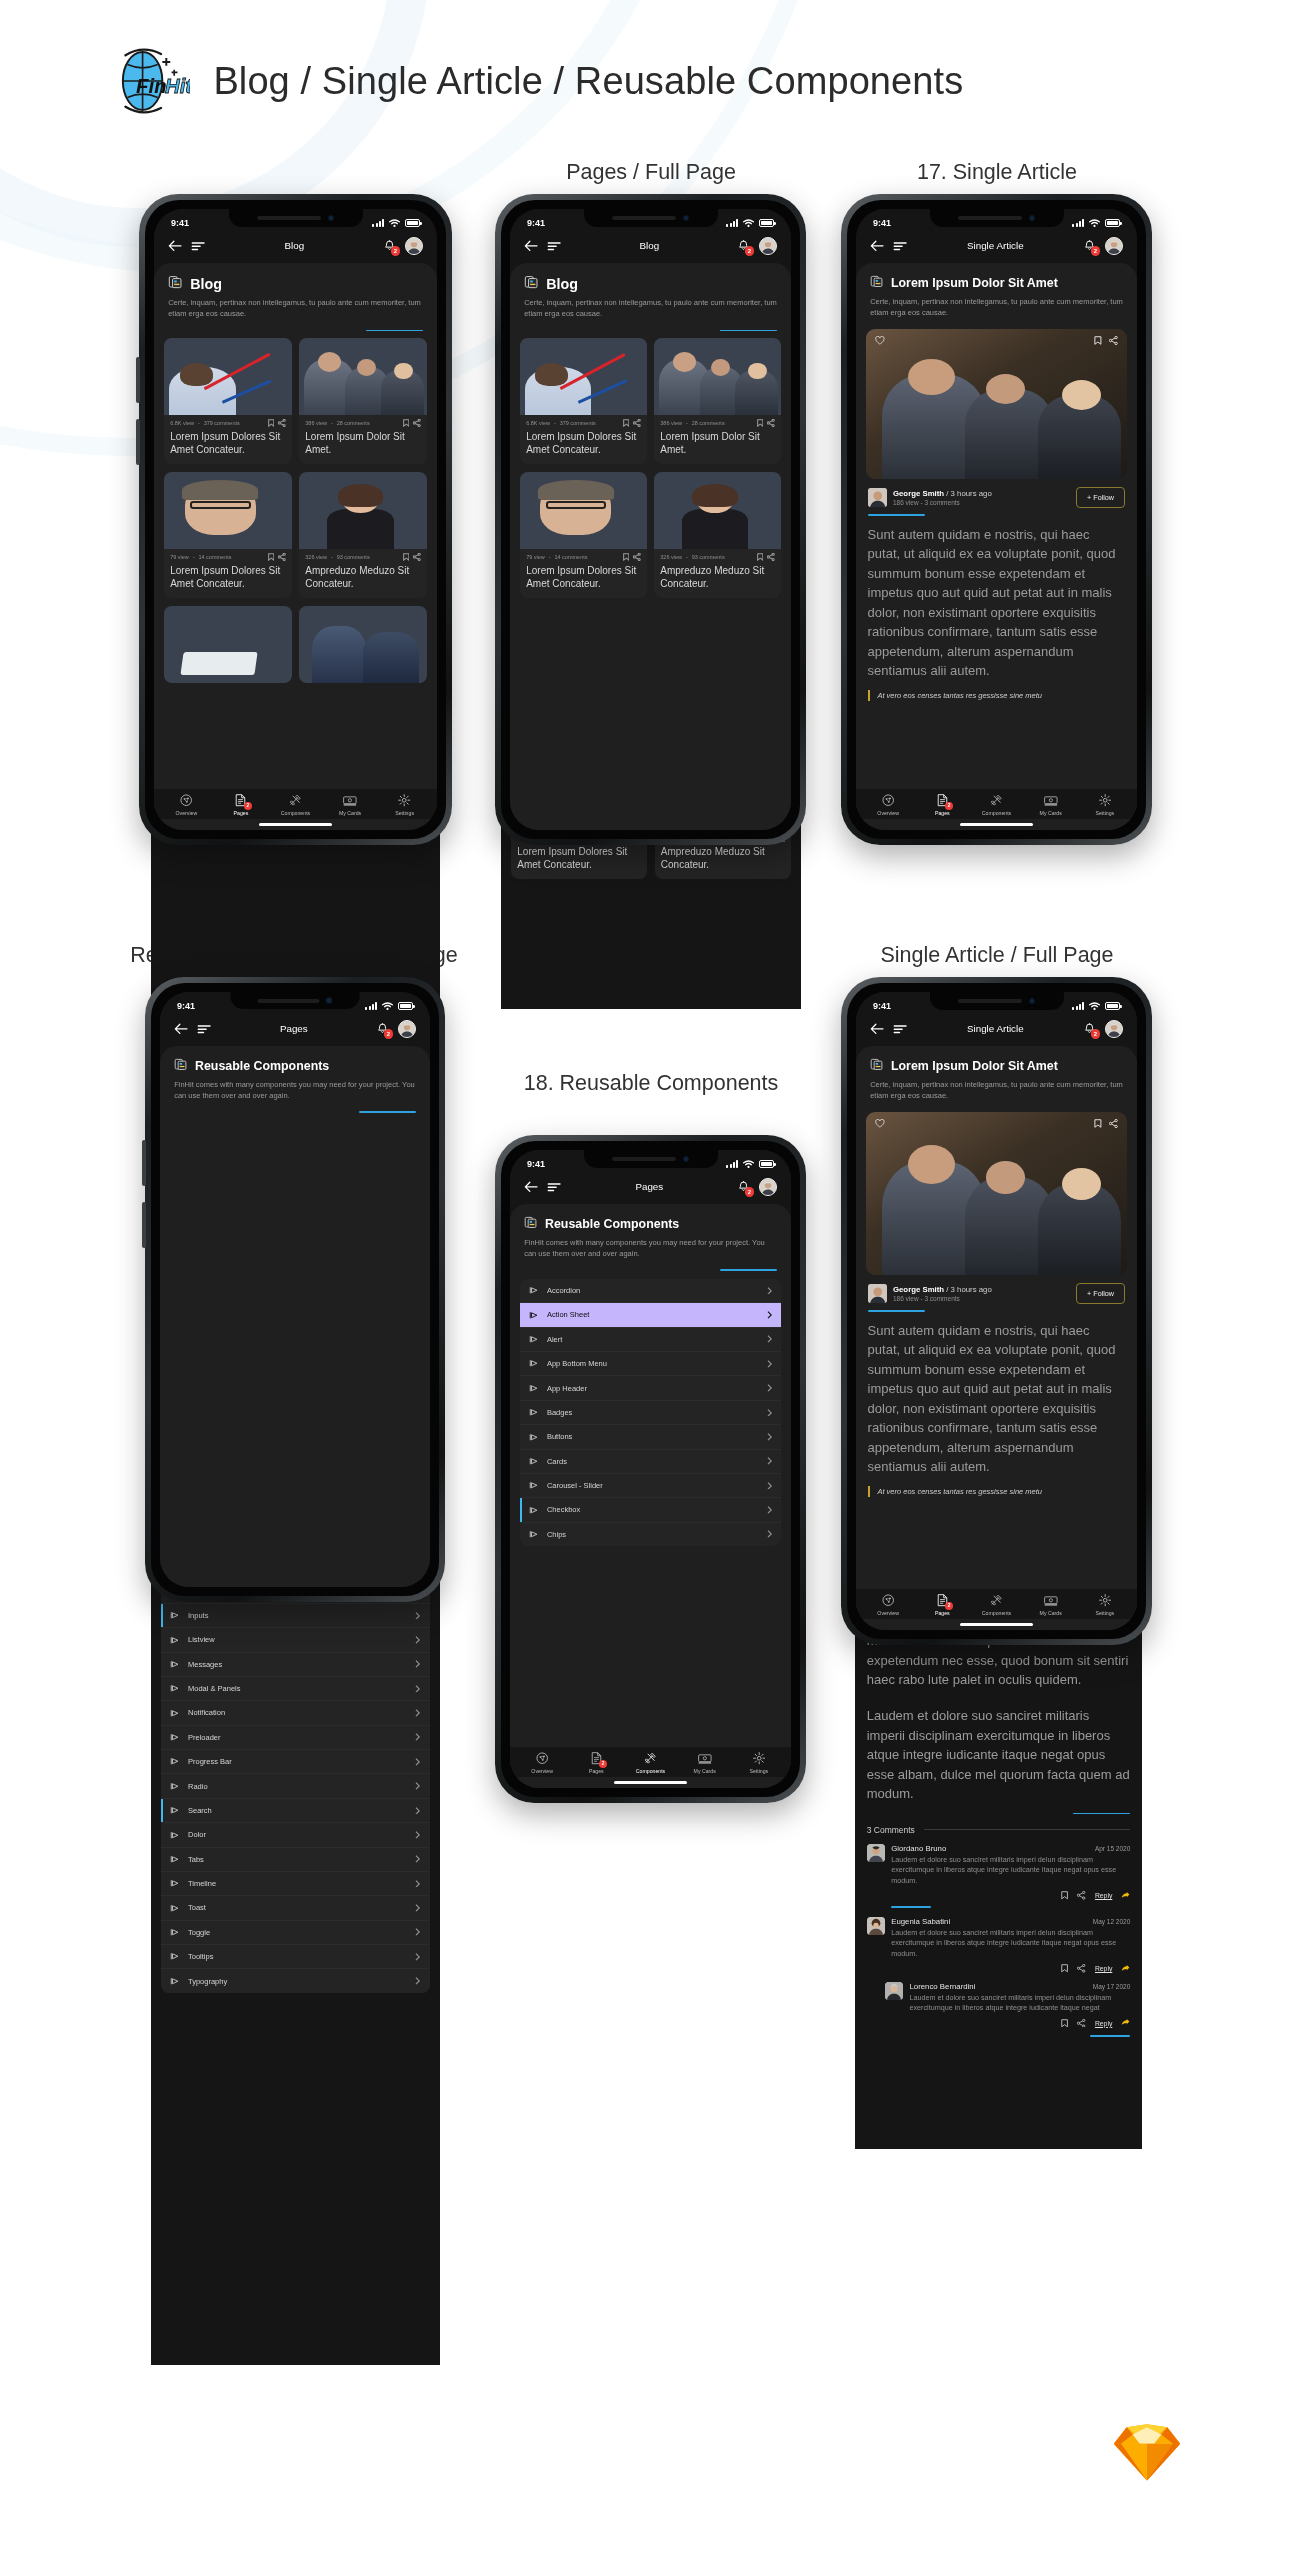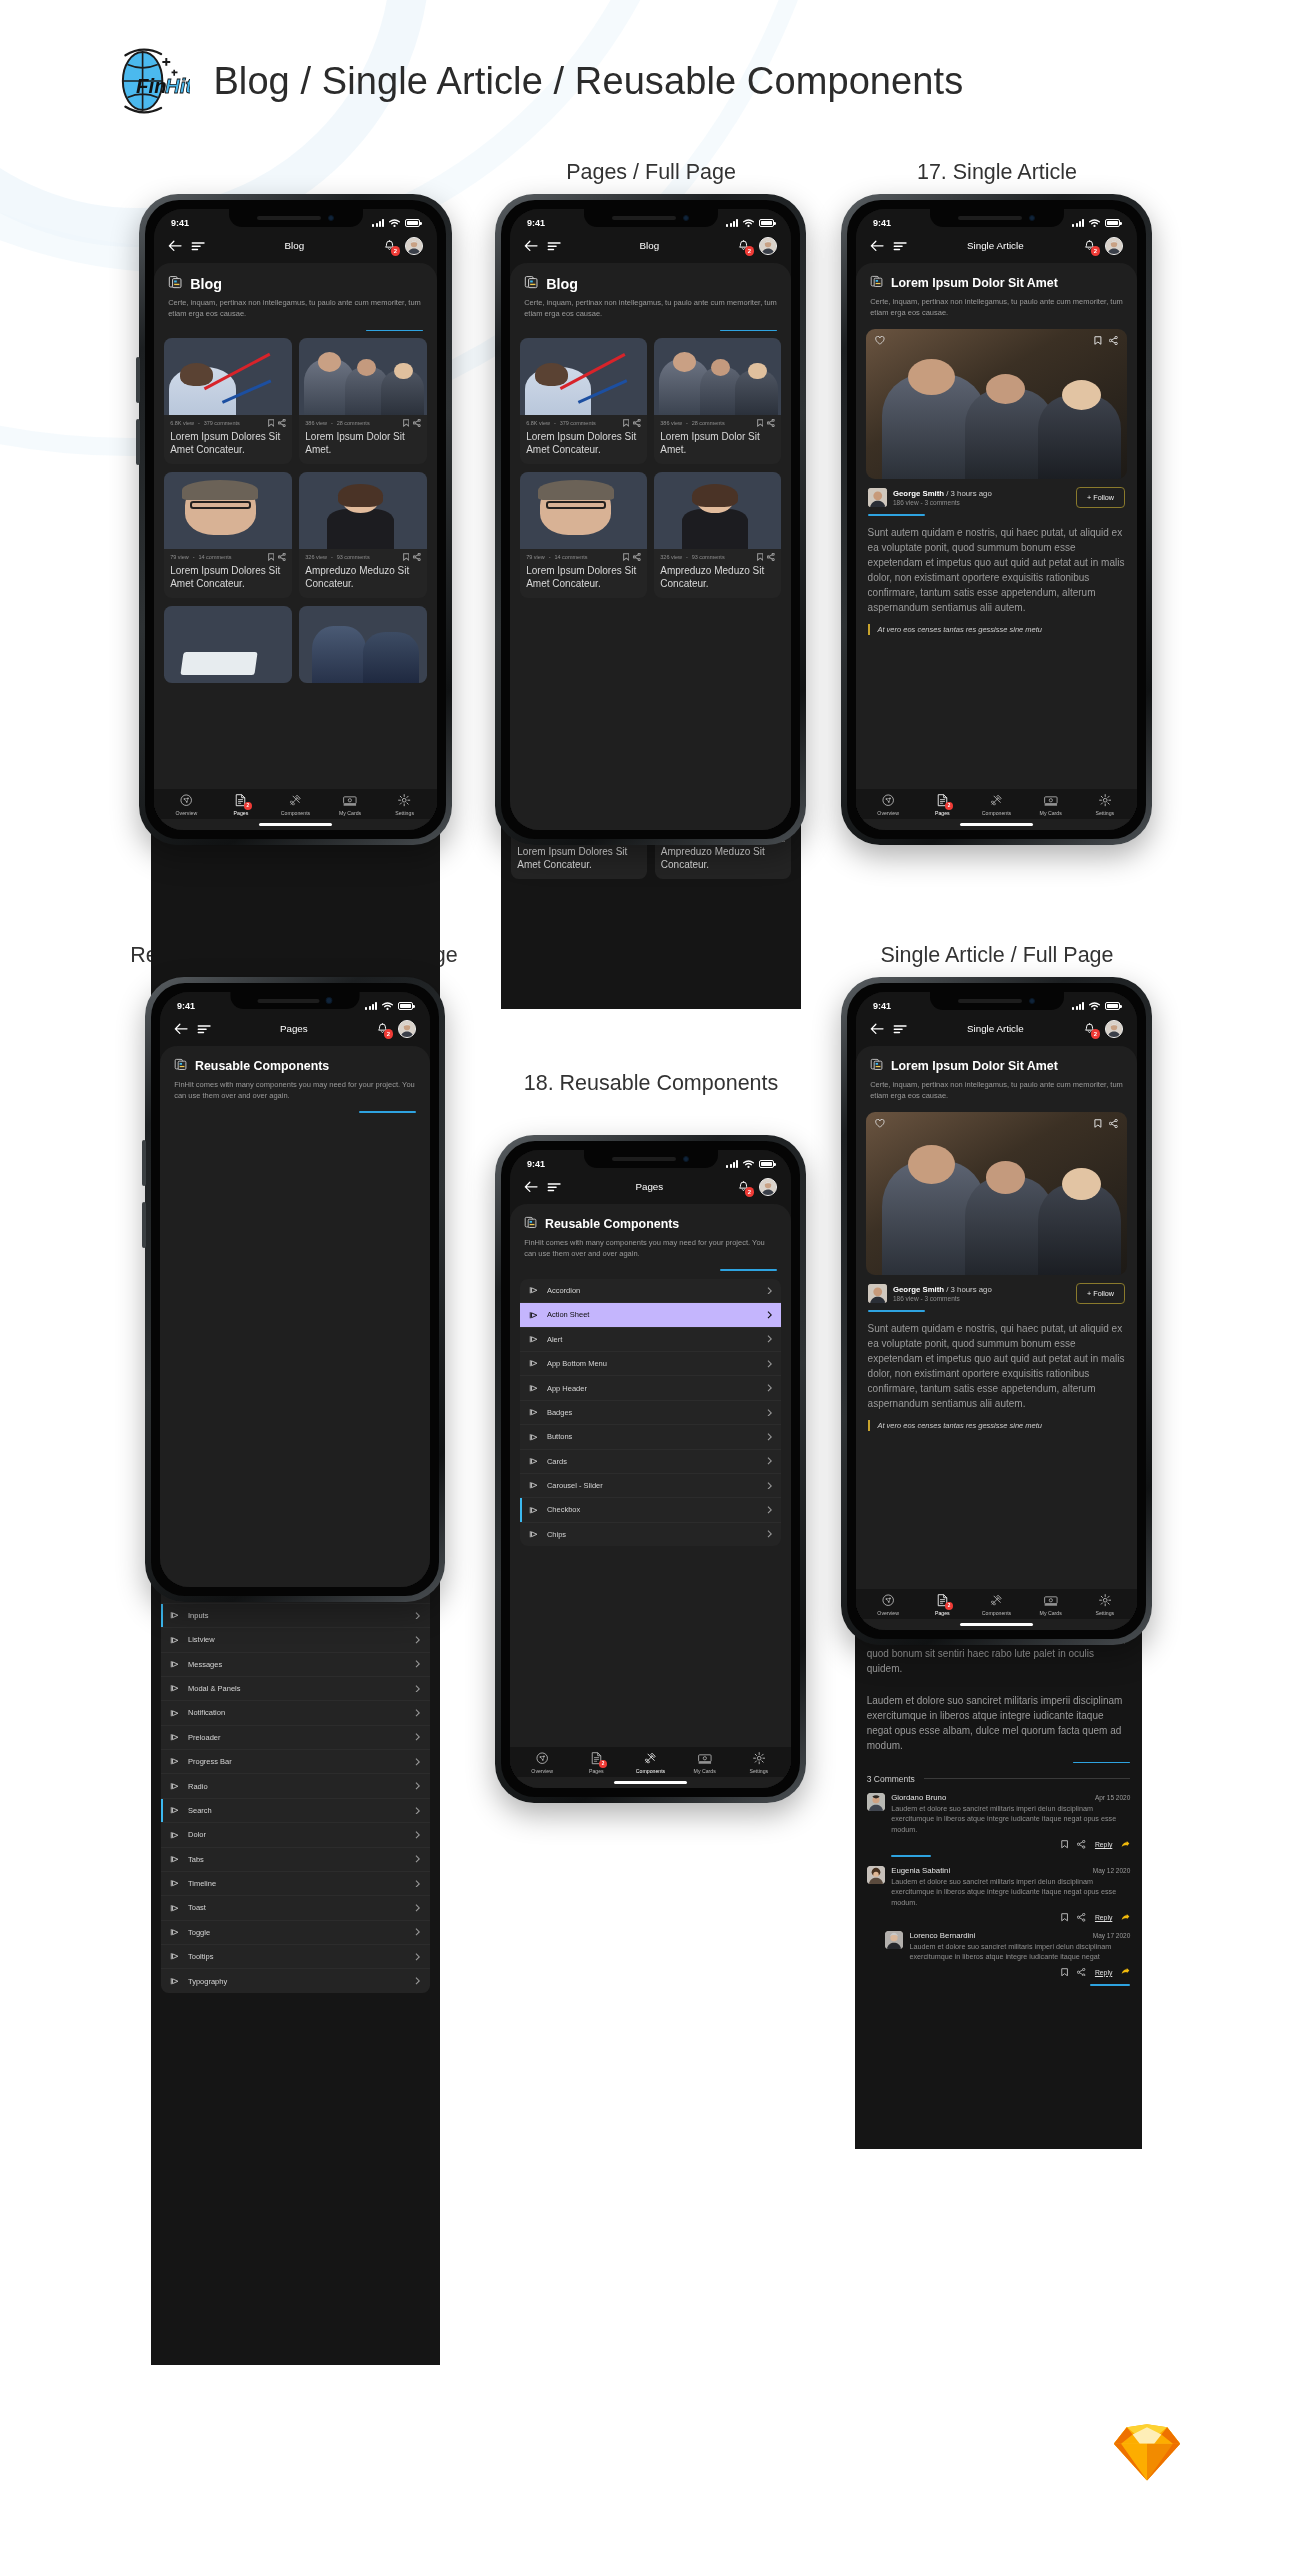--- a/index.html
+++ b/index.html
@@ -81,21 +81,21 @@
   .hero .acts{position:absolute;top:0;left:0;right:0;display:flex;align-items:center;padding:6.5px 9px;gap:6.5px;z-index:5;}
   .hero .acts .sp{flex:1;}
   .author{display:flex;align-items:center;gap:5.9px;padding:7.8px 11.7px 0;}
   .author .av{width:19.5px;height:19.5px;border-radius:3.3px;overflow:hidden;background:#b9b2a9;flex:0 0 auto;}
   .author .av svg{width:100%;height:100%;}
   .author .nm{font-size:7.8px;color:#f0f0f0;font-weight:700;}
   .author .nm span{font-weight:400;color:#cfcfcf;}
   .author .sub{font-size:6.5px;color:#8f8f8f;margin-top:1.3px;}
   .author .sp{flex:1;}
   .follow{border:0.8px solid #8a7a2c;color:#f0f0f0;font-size:7.2px;border-radius:3.9px;padding:5.2px 10.4px;background:transparent;}
-  .art-body{padding:9px 11.7px 0;font-size:10px;line-height:1.5;color:#9b9b9b;}
+  .art-body{padding:9px 11.7px 0;font-size:13px;line-height:1.5;color:#9b9b9b;}
   .quote{margin:9px 11.7px 0;padding-left:7.8px;border-left:2px solid #c8a32c;font-style:italic;font-size:7.5px;line-height:1.5;color:#cfcfcf;}
 
   
   .cm-head{display:flex;align-items:center;gap:9px;padding:10.4px 11.7px 0;}
   .cm-head .t{font-size:8.5px;color:#cfcfcf;white-space:nowrap;}
   .cm-head .ln{flex:1;height:0.7px;background:#3a3a3a;}
   .comment{display:flex;gap:6.5px;padding:9px 11.7px 0;}
   .comment .av{width:18px;height:18px;border-radius:3.9px;overflow:hidden;background:#b9b2a9;flex:0 0 auto;}
   .comment .av svg{width:100%;height:100%;}
   .comment .bd{flex:1;}

